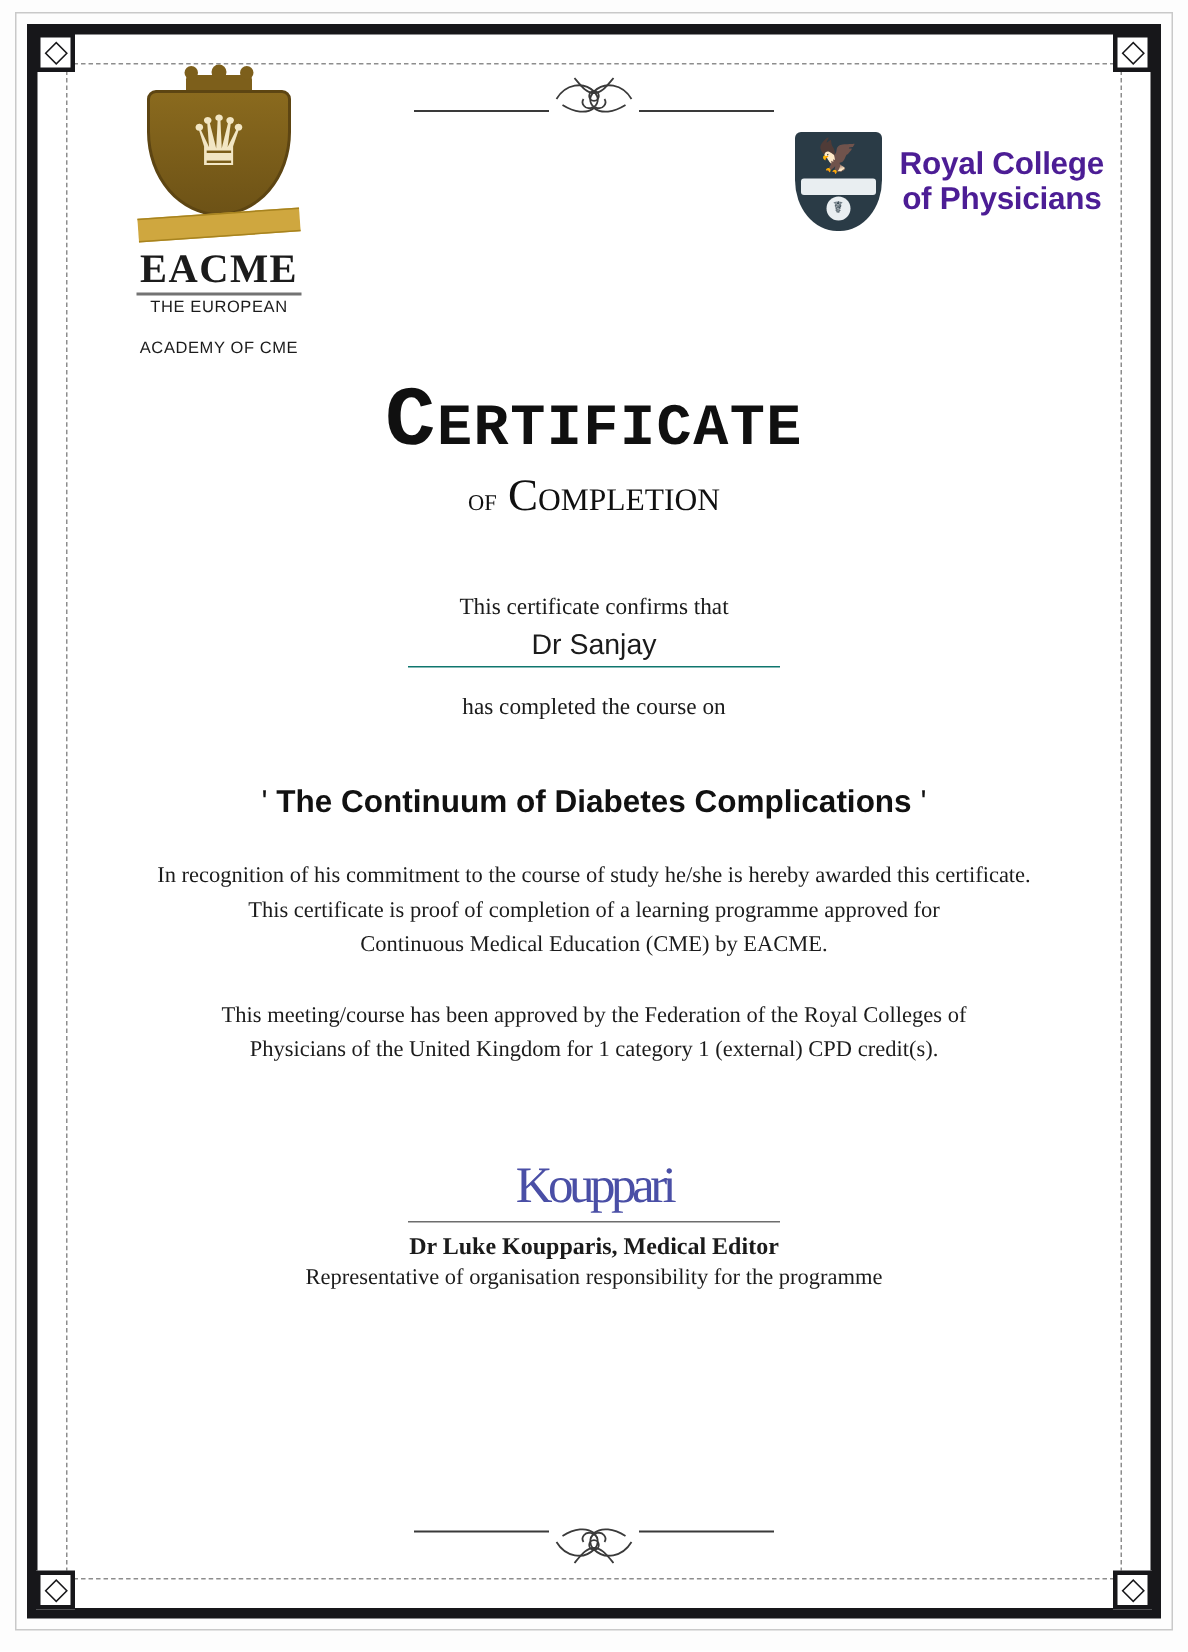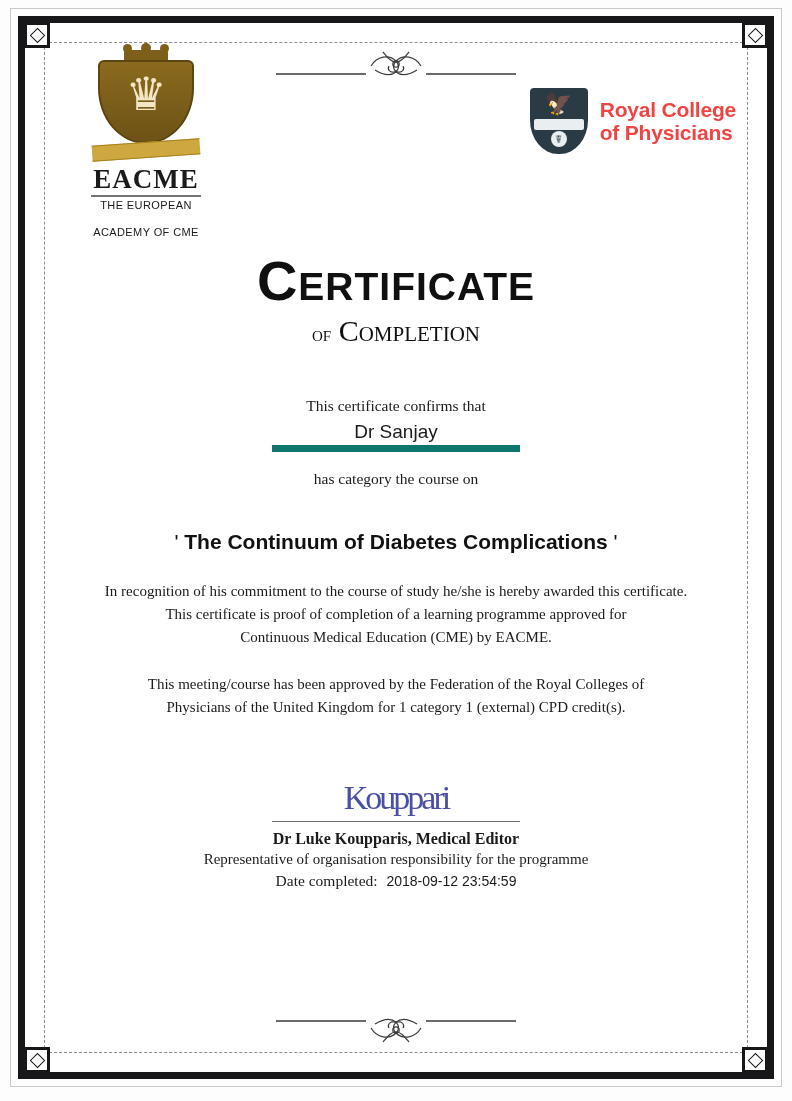--- a/index.html
+++ b/index.html
@@ -231,45 +231,45 @@
     width: 16px; height: 16px;
     border-radius: 50%;
     background: #e9eef1;
     color: #2a3b46;
     font-size: 11px;
     line-height: 16px;
     text-align: center;
     font-family: "Liberation Sans", sans-serif;
   }
   .rcp-text {
-    text-align: left;
+    text-align: center;
     font-family: "Liberation Sans", sans-serif;
     font-weight: bold;
     font-size: 21px;
     line-height: 23px;
-    color: #ef4444;
+    color: #4c1d95;
     letter-spacing: -0.2px;
   }
 
   
   .flourish {
     position: absolute;
     left: 50%;
     transform: translateX(-50%);
     width: 250px;
     height: 34px;
     color: #3a3a3a;
   }
   .flourish.top { top: 44px; }
   .flourish.bottom { bottom: 52px; }
   .flourish svg { display: block; }
 
   
   h1.cert-title {
-    font-family: Liberation Sans, sans-serif;
+    font-family: Liberation Mono, monospace;
     font-weight: bold;
     font-size: 56px;
     line-height: 58px;
     letter-spacing: 1px;
     margin: 12px 0 2px;
     color: #101010;
     font-variant: small-caps;
     text-transform: capitalize;
   }
   .cert-sub {
@@ -299,21 +299,21 @@
   }
 
   .confirms {
     margin-top: 46px;
     font-size: 15.5px;
   }
 
   .name-line {
     width: 248px;
     margin: 6px auto 0;
-    border-bottom: 7px solid #0f766e;
+    border-bottom: 1px solid #0f766e;
     padding-bottom: 2px;
   }
   .name-value {
     font-family: "Liberation Sans", sans-serif;
     font-size: 19px;
     color: #1b1b1b;
   }
 
   .completed-on {
     margin-top: 18px;
@@ -441,21 +441,21 @@
       <span>Completion</span>
     </div>
 
 
     <div class="confirms">This certificate confirms that</div>
 
     <div class="name-line">
       <span class="name-value">Dr Sanjay</span>
     </div>
 
-    <div class="completed-on">has category the course on</div>
+    <div class="completed-on">has completed the course on</div>
 
     <div class="course-title">
       <span class="quote">'</span>
       <span>The Continuum of Diabetes Complications</span>
       <span class="quote">'</span>
     </div>
 
     <div class="para">
       <div>In recognition of his commitment to the course of study he/she is hereby awarded this certificate.</div>
       <div>This certificate is proof of completion of a learning programme approved for</div>
@@ -465,24 +465,20 @@
     <div class="para second">
       <div>This meeting/course has been approved by the Federation of the Royal Colleges of</div>
       <div>Physicians of the United Kingdom for 1 category 1 (external) CPD credit(s).</div>
     </div>
 
     <div class="signature-block">
       <div class="sig-mark">Kouppari</div>
       <div class="sig-line"></div>
       <div class="sig-name">Dr Luke Koupparis, Medical Editor</div>
       <div class="sig-role">Representative of organisation responsibility for the programme</div>
-      <div class="date-row">
-        <span>Date completed:</span>
-        <span class="value">2018-09-12 23:54:59</span>
-      </div>
     </div>
 
   </div>
 
   <div class="flourish bottom">
     <svg viewBox="0 0 250 34" width="250" height="34" fill="none" stroke="#3a3a3a" stroke-width="1.2">
       <path d="M5 6 H95" stroke-width="1.4"></path>
       <path d="M155 6 H245" stroke-width="1.4"></path>
       <path d="M100 13 c6 10 18 12 25 5 c4-4 3-10-2-11 c-4-1-7 3-5 6"></path>
       <path d="M150 13 c-6 10-18 12-25 5 c-4-4-3-10 2-11 c4-1 7 3 5 6"></path>

